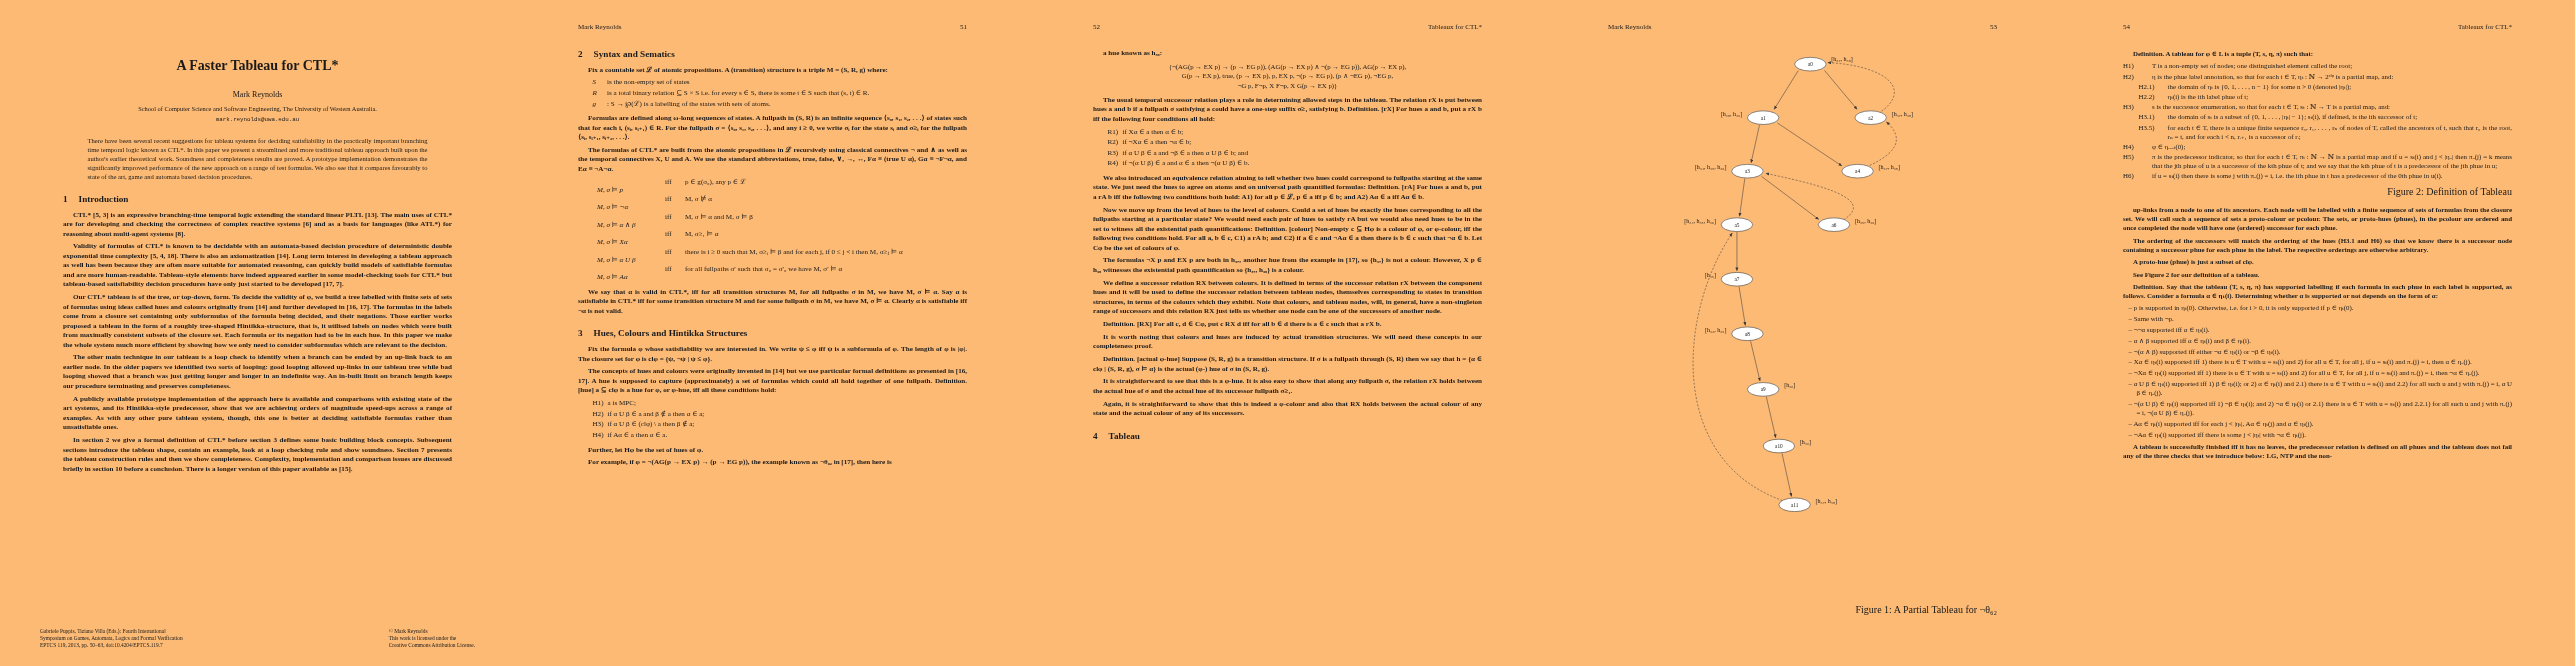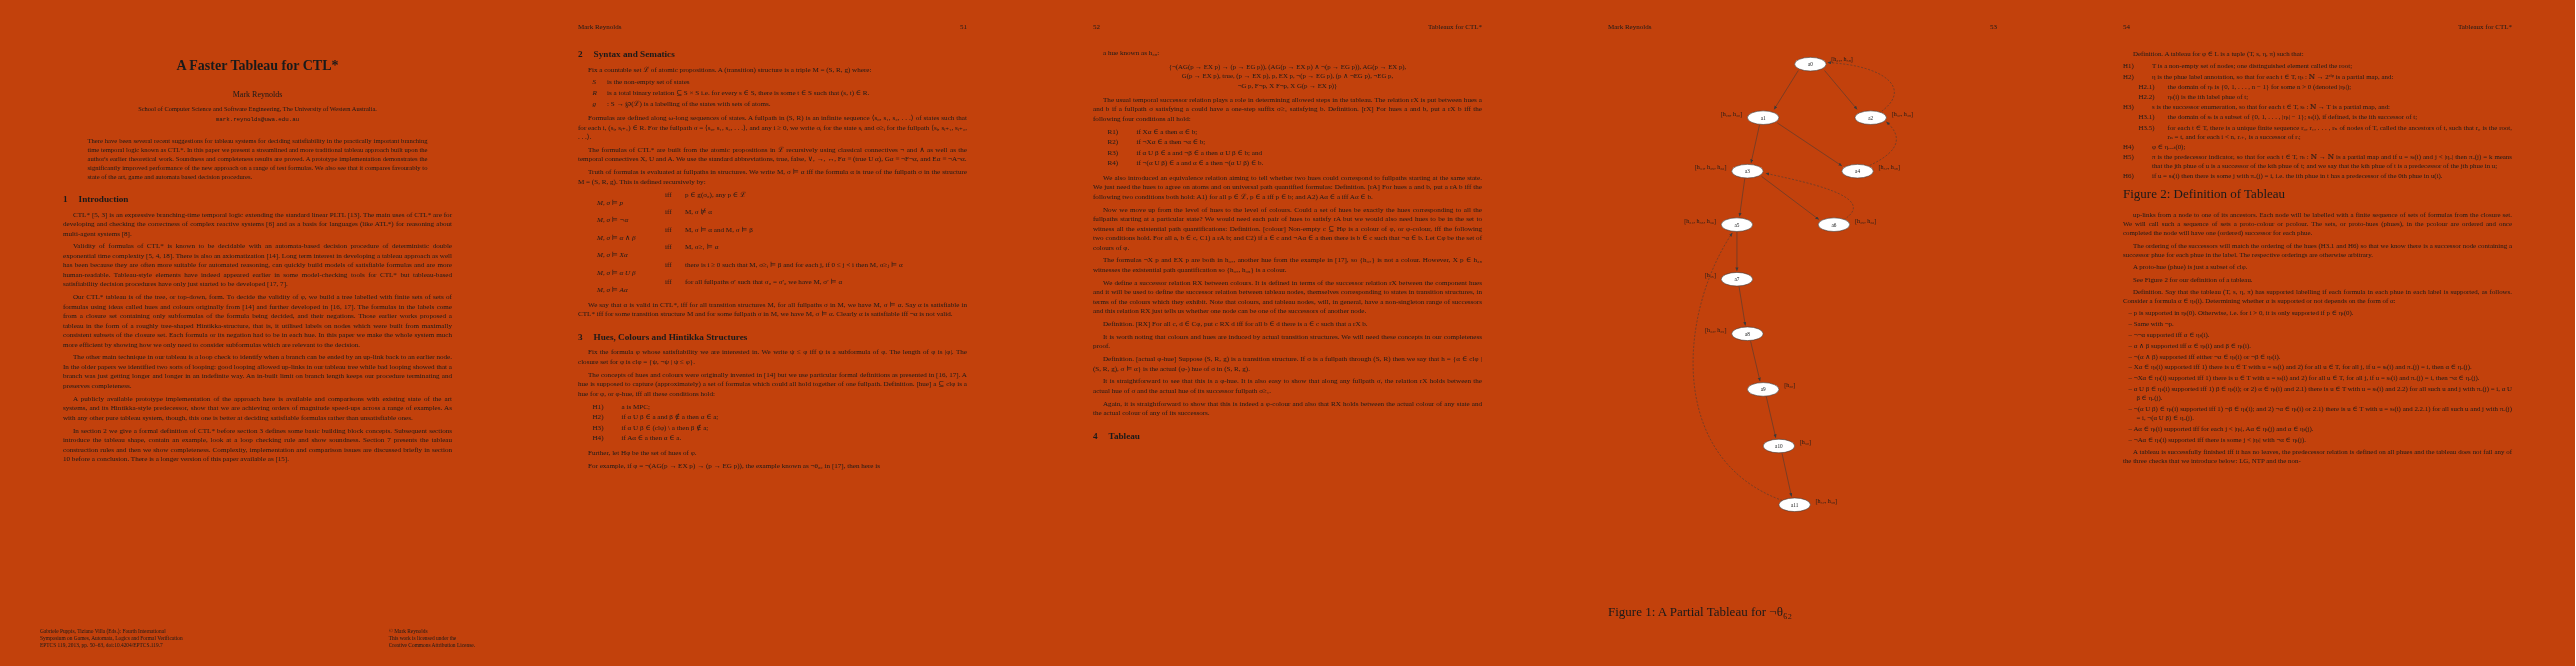--- a/index.html
+++ b/index.html
@@ -1,43 +1,43 @@
 <!DOCTYPE html>
 <html style="font-size:9px"><head>
 <meta charset="utf-8">
 <style>
   html,body{margin:0;padding:0;background:#ffffff;}
   .canvas{width:2576px;height:667px;display:flex;background:#ffffff;}
-  .page{position:relative;width:515px;height:667px;background:#c2410c;overflow:hidden;
+  .page{position:relative;width:515px;height:667px;background:#fdba74;overflow:hidden;
         font-family:"Liberation Serif","DejaVu Serif",serif;color:#1a1a1a;}
   .rh{position:absolute;top:23px;left:63px;right:63px;display:flex;justify-content:space-between;font-size:7px;}
   .content{position:absolute;left:63px;right:63px;top:49px;}
   .p50 .content{top:42px;}
   .title{text-align:center;font-size:14px;font-weight:bold;margin:15.6px 0 0;}
   .author{text-align:center;font-size:8px;margin-top:16.7px;}
   .affil{text-align:center;font-size:6.4px;margin-top:5.6px;}
   .email{text-align:center;font-family:"Liberation Mono","DejaVu Sans Mono",monospace;font-size:5.8px;margin-top:3.9px;}
   .abstract{margin:14.5px 24.5px 0;font-size:6.6px;line-height:1.35;text-align:justify;}
   h2.sec{font-size:9.2px;font-weight:bold;margin:12.2px 0 6.7px;display:flex;}
   h2.sec .num{width:15.6px;flex:none;}
-  p.para{font-size:7.1px;line-height:1.34;text-align:justify;margin:0 0 3.3px;text-indent:10px;}
+  p.para{font-size:7.1px;line-height:1.34;text-align:justify;margin:0 0 3.3px;text-indent:10px;font-weight:bold;}
   .ni{text-indent:0;}
   .itemlist{margin:1.1px 0 5px 14.5px;font-size:7.1px;line-height:1.34;}
   .itemlist .row{display:flex;margin-bottom:1.1px;}
   .lead .tag{flex:none;width:14.5px;font-style:italic;}
-  .cond .tag{flex:none;width:29px;}
+  .cond .tag{flex:none;width:15px;}
   .itemlist .tx{flex:1;text-align:justify;}
   .semtab{margin:1.1px 0 5px 19px;font-size:7.1px;line-height:1.34;}
   .semtab .row{display:grid;grid-template-columns:68px 20px 1fr;}
   .semtab .lhs{font-style:italic;margin-top:8px;}
   .hueblock{text-align:center;font-size:6.8px;line-height:1.42;margin:2.2px 0 5px;}
   .footer{position:absolute;left:40px;right:40px;bottom:18px;display:flex;justify-content:space-between;font-size:5.4px;line-height:1.32;}
   .figwrap{position:absolute;left:63px;right:63px;top:39px;text-align:center;}
   svg.tree{width:389px;height:556px;}
-  .figcap{text-align:left;font-size:13px;margin-top:6.7px;}
+  .figcap{text-align:right;font-size:10px;margin-top:6.7px;}
   svg.tree ellipse{fill:#ffffff;stroke:#3a3a3a;stroke-width:1.1;}
   svg.tree line{stroke:#3a3a3a;stroke-width:1;}
   .uplink{fill:none;stroke:#3a3a3a;stroke-width:1;stroke-dasharray:4 3;}
   .nid{font-size:10px;text-anchor:middle;fill:#1a1a1a;}
   .nlb{font-size:11.5px;fill:#1a1a1a;}
   .p54 p.para{font-size:6.9px;line-height:1.32;}
   .hlist{font-size:6.9px;line-height:1.32;margin:1.1px 0 3.3px;}
   .hlist .row{display:flex;margin-bottom:1.1px;}
   .hlist .tag{flex:none;width:29px;}
   .hlist .row.sub{margin-left:15.6px;}
@@ -101,21 +101,20 @@
             <span class="tag">R</span>
             <span class="tx">is a total binary relation ⊆ S × S i.e. for every s ∈ S, there is some t ∈ S such that (s, t) ∈ R.</span>
           </div>
         <div class="row lead">
             <span class="tag">g</span>
             <span class="tx">: S → ℘(ℒ) is a labelling of the states with sets of atoms.</span>
           </div>
       </div>
       <p class="para">Formulas are defined along ω-long sequences of states. A fullpath in (S, R) is an infinite sequence ⟨s₀, s₁, s₂, . . .⟩ of states such that for each i, (sᵢ, sᵢ₊₁) ∈ R. For the fullpath σ = ⟨s₀, s₁, s₂, . . .⟩, and any i ≥ 0, we write σᵢ for the state sᵢ and σ≥ᵢ for the fullpath ⟨sᵢ, sᵢ₊₁, sᵢ₊₂, . . .⟩.</p>
       <p class="para">The formulas of CTL* are built from the atomic propositions in ℒ recursively using classical connectives ¬ and ∧ as well as the temporal connectives X, U and A. We use the standard abbreviations, true, false, ∨, →, ↔, Fα ≡ (true U α), Gα ≡ ¬F¬α, and Eα ≡ ¬A¬α.</p>
-      <p class="para">Truth of formulas is evaluated at fullpaths in structures. We write M, σ ⊨ α iff the formula α is true of the fullpath σ in the structure M = (S, R, g). This is defined recursively by:</p>
       <div class="semtab">
         <div class="row">
             <span class="lhs">M, σ ⊨ p</span>
             <span>iff</span>
             <span class="rhs">p ∈ g(σ₀), any p ∈ ℒ</span>
           </div>
         <div class="row">
             <span class="lhs">M, σ ⊨ ¬α</span>
             <span>iff</span>
             <span class="rhs">M, σ ⊭ α</span>

